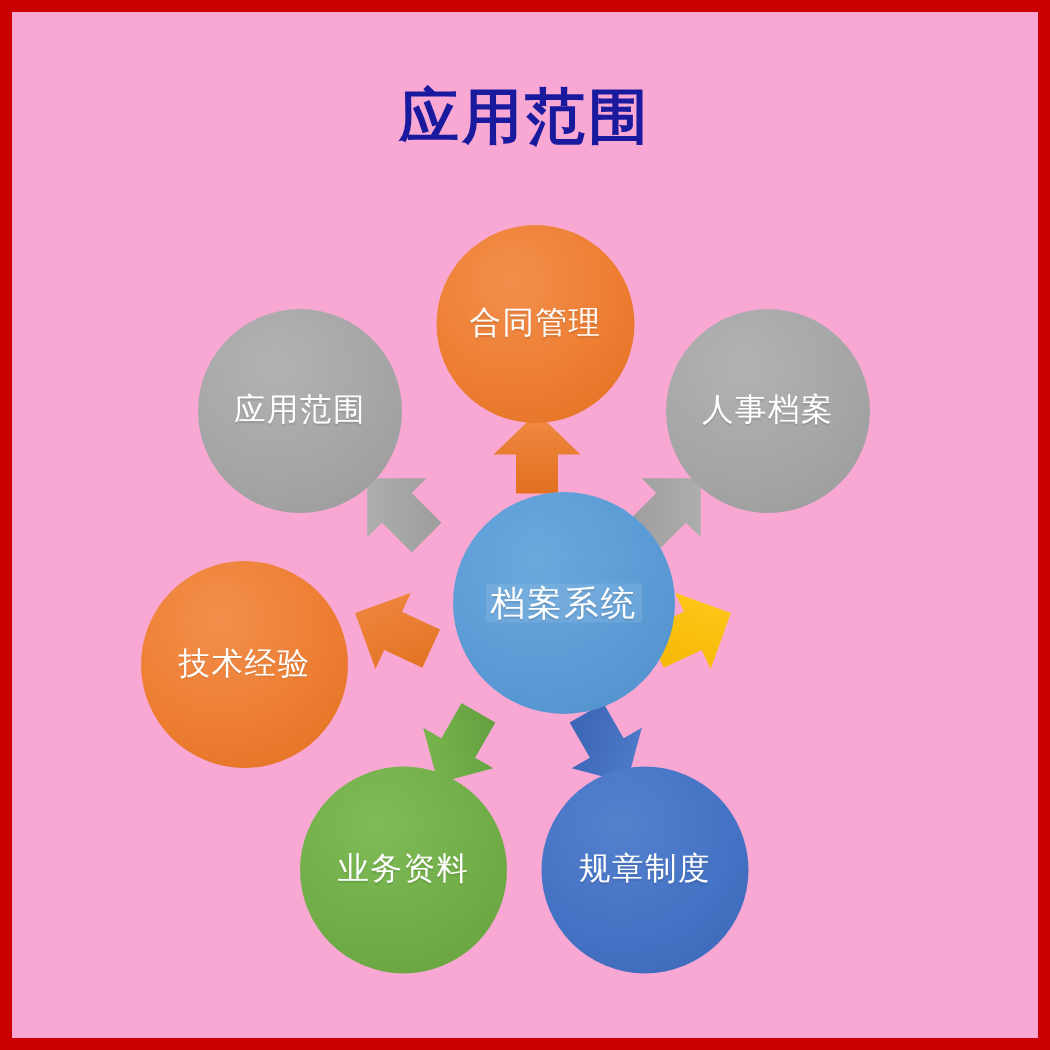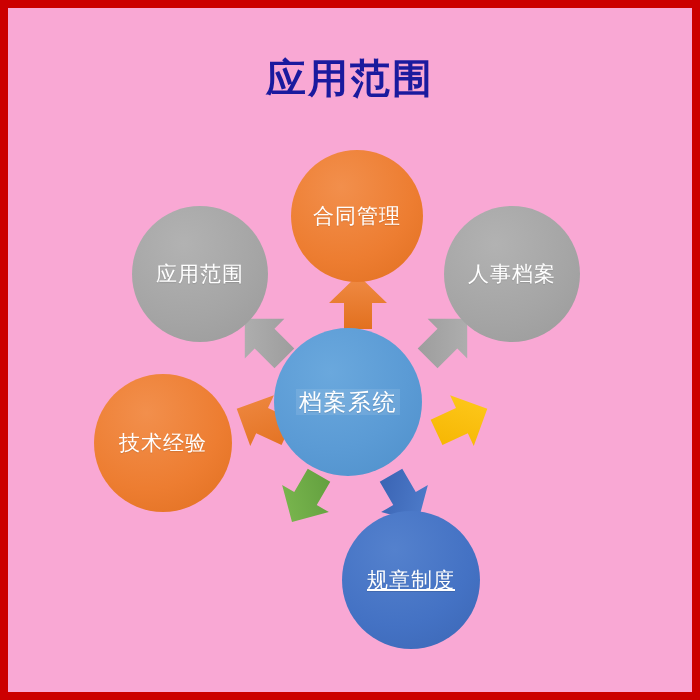--- a/index.html
+++ b/index.html
@@ -189,41 +189,45 @@
               <stop offset="0%" stop-color="#9a9a9a"></stop>
                 <stop offset="100%" stop-color="#b4b4b4"></stop>
             </linearGradient>
           </defs>
           <g transform="rotate(-45 34 34)">
             <path d="M34 4 L62 32 L48 32 L48 60 L20 60 L20 32 L6 32 Z" fill="url(#gUL)"></path>
           </g>
         </svg>
       </div>
 
-      <div class="node center" style="left:266px; top:320px; width:148px; height:148px;
+      <div class="node center" style="left:294px; top:320px; width:148px; height:148px;
                   background: radial-gradient(circle at 38% 30%, #6aa8dd 0%, #5b9bd5 55%, #4e8fca 100%);">
         <span class="node-label">档案系统</span>
       </div>
 
       <div class="node" style="left:283px; top:142px; width:132px; height:132px;
                   background: radial-gradient(circle at 38% 28%, #f28f4c 0%, #ed7d31 58%, #e06f20 100%);">
         <span class="node-label">合同管理</span>
       </div>
 
       <div class="node" style="left:436px; top:198px; width:136px; height:136px;
                   background: radial-gradient(circle at 38% 28%, #b2b2b2 0%, #a5a5a5 58%, #9a9a9a 100%);">
         <span class="node-label">人事档案</span>
       </div>
 
 
-      <div class="node" style="left:334px; top:503px; width:138px; height:138px;
-                  background: radial-gradient(circle at 38% 28%, #5481cd 0%, #4472c4 58%, #3b66b4 100%); text-decoration: underline;">
+      <div class="node" style="left:353px; top:503px; width:138px; height:138px;
+                  background: radial-gradient(circle at 38% 28%, #5481cd 0%, #4472c4 58%, #3b66b4 100%);">
         <span class="node-label">规章制度</span>
       </div>
 
+      <div class="node" style="left:192px; top:503px; width:138px; height:138px;
+                  background: radial-gradient(circle at 38% 28%, #7fbb57 0%, #70ad47 58%, #65a03e 100%);">
+        <span class="node-label">业务资料</span>
+      </div>
 
       <div class="node" style="left:86px; top:366px; width:138px; height:138px;
                   background: radial-gradient(circle at 38% 28%, #f28f4c 0%, #ed7d31 58%, #e06f20 100%); align-items: center;">
         <span class="node-label">技术经验</span>
       </div>
 
       <div class="node" style="left:124px; top:198px; width:136px; height:136px;
                   background: radial-gradient(circle at 38% 28%, #b2b2b2 0%, #a5a5a5 58%, #9a9a9a 100%);">
         <span class="node-label">应用范围</span>
       </div>

